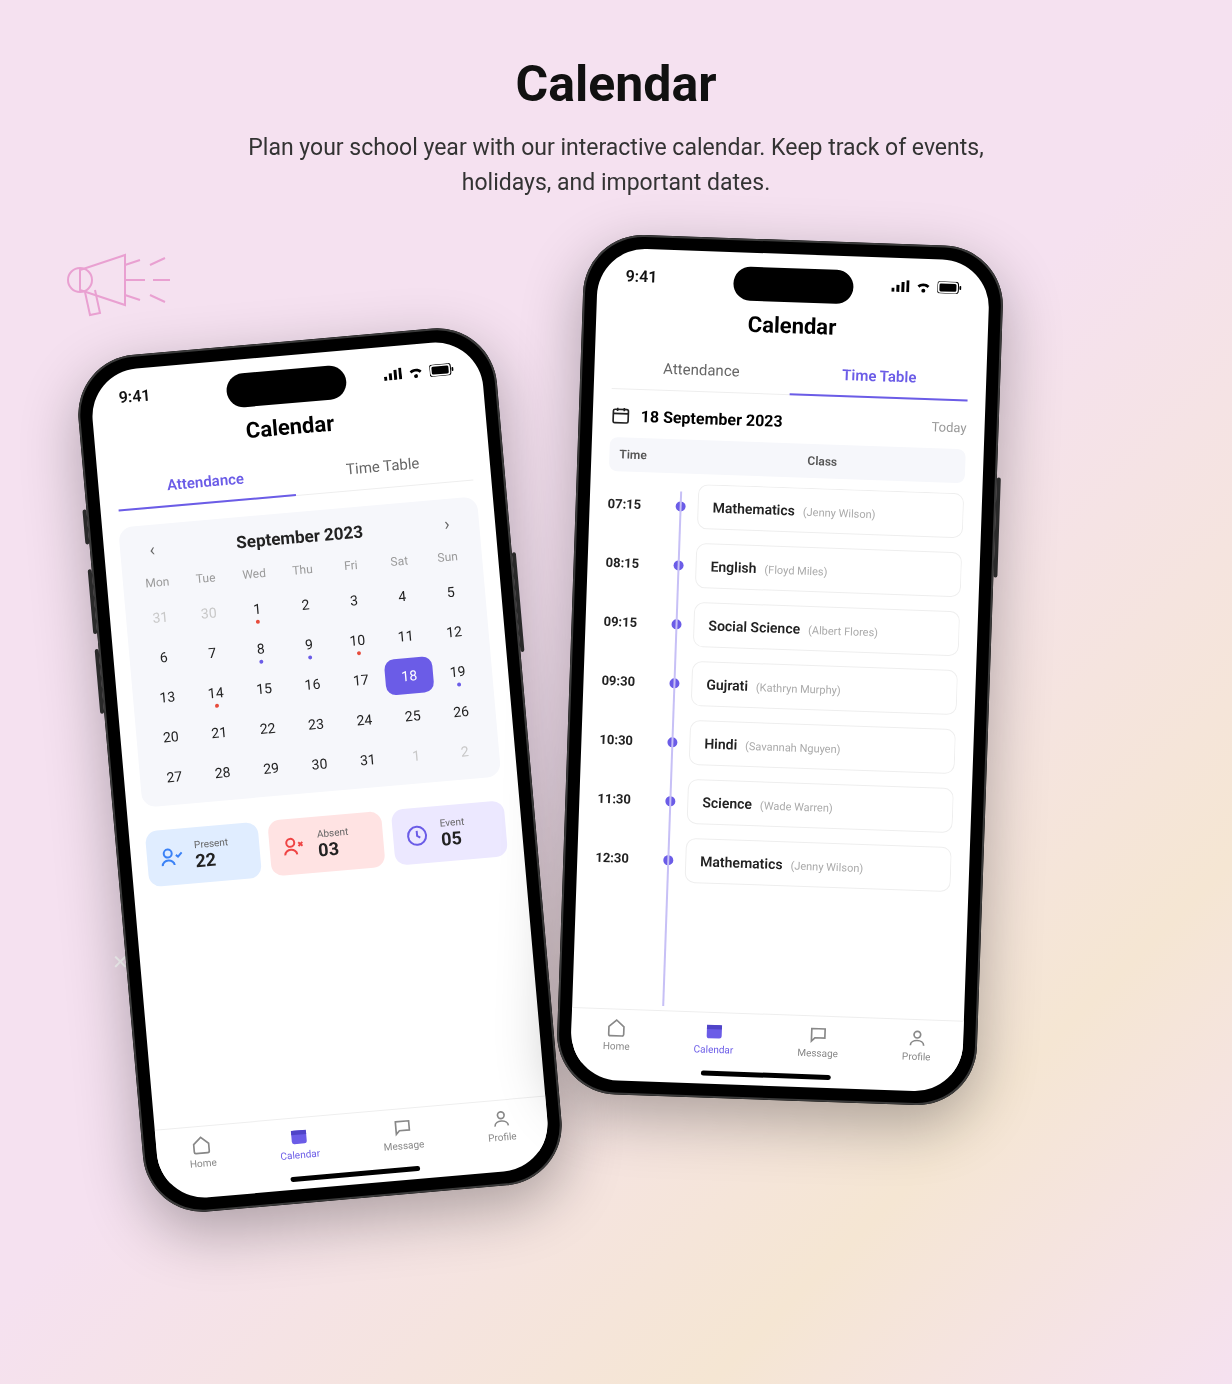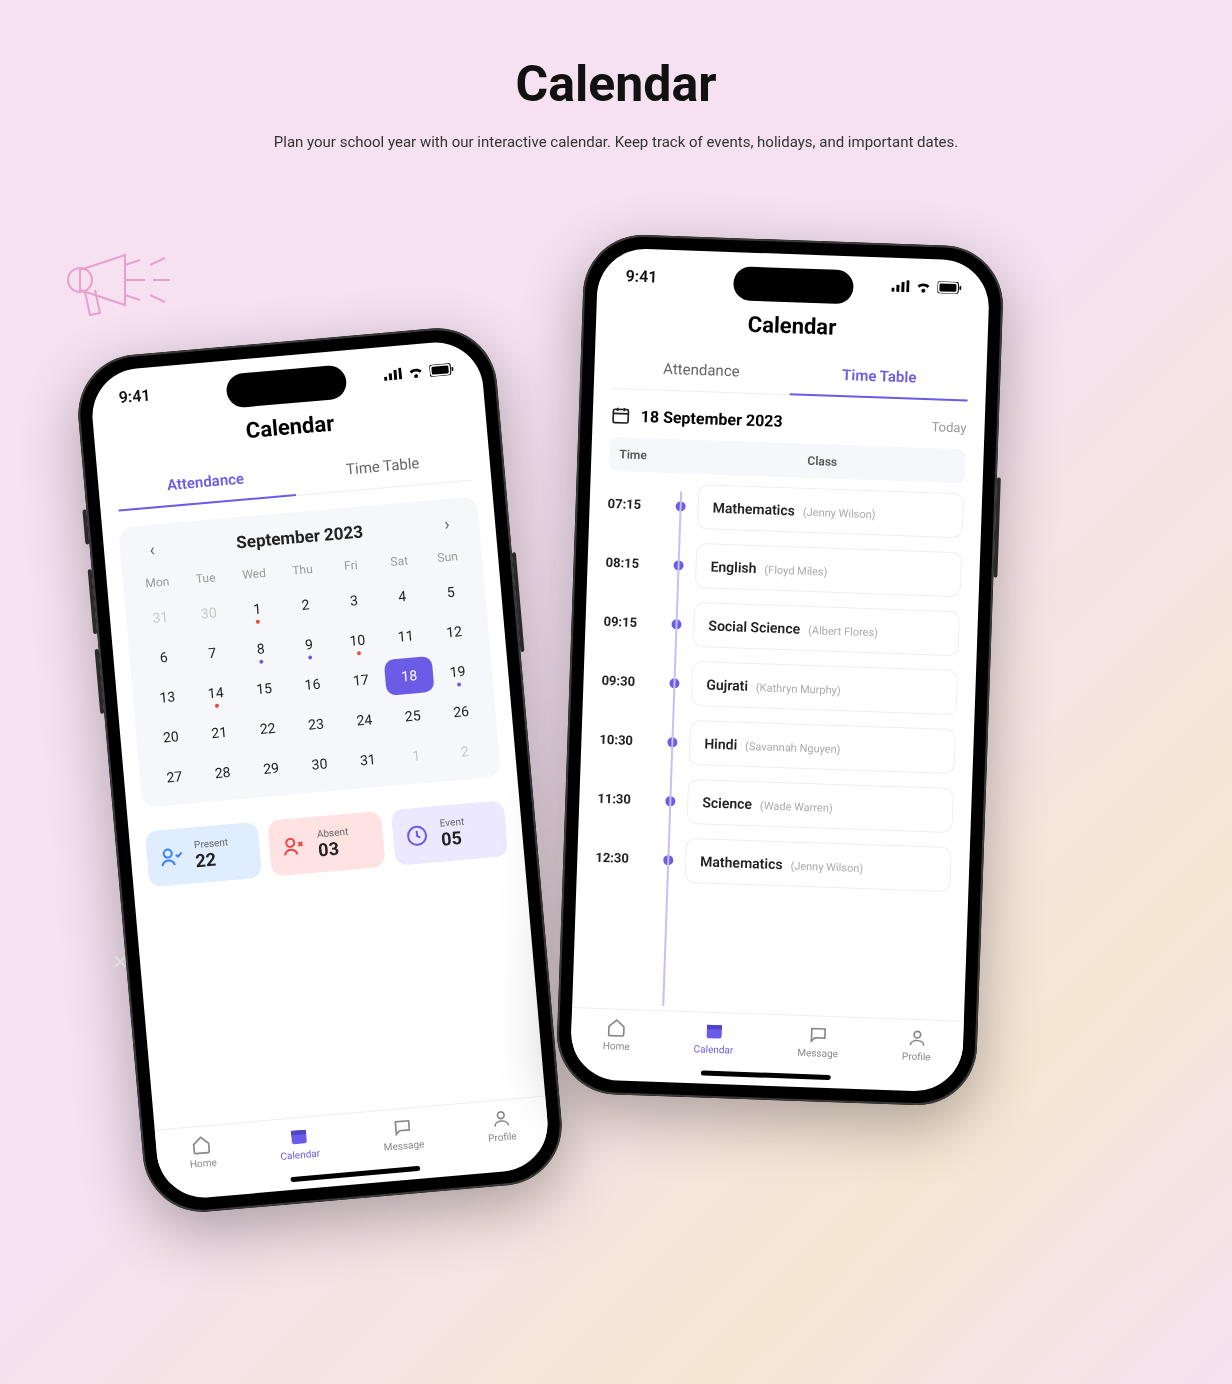--- a/index.html
+++ b/index.html
@@ -6,21 +6,21 @@
 body {
   font-family: -apple-system, BlinkMacSystemFont, "Segoe UI", Roboto, sans-serif;
   background: linear-gradient(135deg, #f5e1f0 0%, #f5e1f0 50%, #f5e6d3 80%, #f5e1f0 100%);
   width: 1232px;
   height: 1384px;
   overflow: hidden;
   position: relative;
 }
 .hero { text-align: center; padding-top: 55px; }
 .hero h1 { font-size: 50px; font-weight: 700; color: #111; }
-.hero p { font-size: 15px; color: #333; max-width: 760px; margin: 18px auto 0; line-height: 1.5; }
+.hero p { font-size: 23px; color: #333; max-width: 760px; margin: 18px auto 0; line-height: 1.5; }
 .megaphone {
   position: absolute; left: 55px; top: 230px; width: 130px; height: 110px;
 }
 .close-x { position:absolute; left:112px; top:950px; color:#fff; font-size:20px; }
 .phone {
   position: absolute;
   width: 420px;
   height: 860px;
   background: #000;
   border-radius: 60px;

